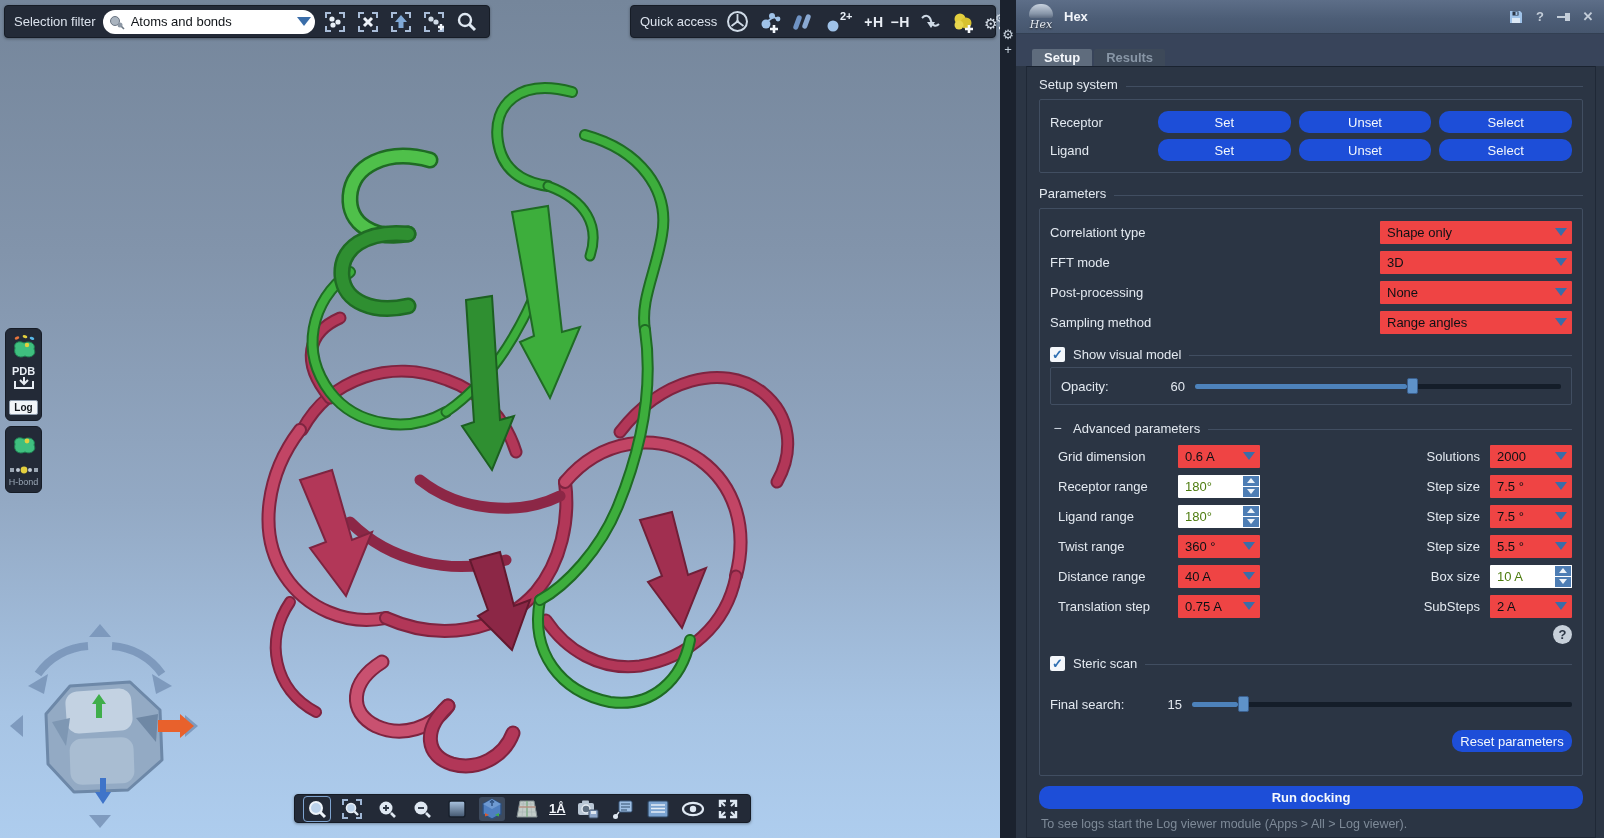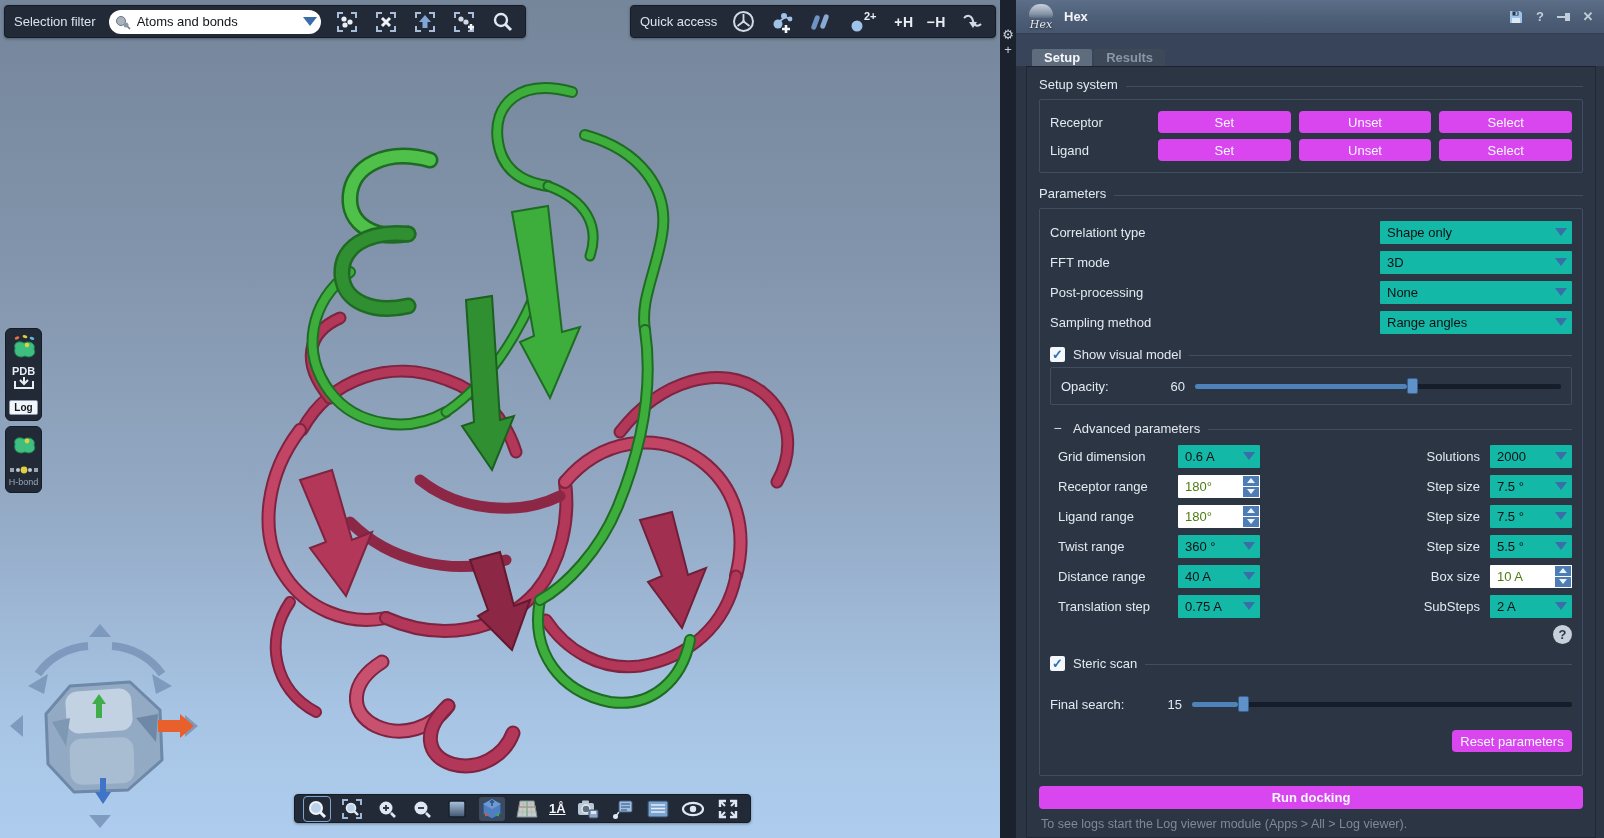--- a/index.html
+++ b/index.html
@@ -5,21 +5,21 @@
   * { margin:0; padding:0; box-sizing:border-box; }
   html,body { width:1604px; height:838px; overflow:hidden; background:#1d2530;
               font-family:"Liberation Sans", sans-serif; }
   #root { position:relative; width:1604px; height:838px; }
 
   
   #viewport { position:absolute; left:0; top:0; width:1000px; height:838px;
     background:linear-gradient(180deg,#75869b 0%,#8294ab 30%,#93a9c4 60%,#a7c4e4 85%,#aecdee 100%); }
   svg.scene { position:absolute; left:0; top:0; }
 
-  .tb { position:absolute; display:flex; align-items:center; gap:13px; height:33px;
+  .tb { position:absolute; display:flex; align-items:center; gap:7px; height:33px;
         background:#232a37; border:1px solid #161c26; border-radius:4px; padding:0 9px;
         box-shadow:0 1px 3px rgba(0,0,0,.35); }
   .tb-label { color:#dbe2ec; font-size:13px; white-space:nowrap; }
   .ibtn { width:26px; height:26px; display:flex; align-items:center; justify-content:center;
           border-radius:3px; cursor:pointer; flex:0 0 auto; }
   .htext { color:#e8edf4; font-size:14px; font-weight:bold; letter-spacing:.5px; }
 
   .dd-white { display:flex; align-items:center; background:#ffffff; height:24px;
               border-radius:12px; padding:0 4px 0 6px; gap:6px; }
   .dd-white .dd-text { color:#101418; font-size:13px; flex:1; white-space:nowrap; overflow:hidden; }
@@ -72,27 +72,27 @@
 
   #tab-content { flex:1; margin:0 8px 0 10px; border:1px solid #1f2836; border-top:1px solid #1a2330;
       background:#2b3544; padding:10px 12px 6px 12px; display:flex; flex-direction:column; overflow:hidden; }
 
   .grp-title { display:flex; align-items:center; gap:8px; color:#e3e9f0; font-size:13px; margin-bottom:7px; }
   .grp-title .line { flex:1; border-top:1px solid #414e61; margin-top:3px; }
   .grp-box { border:1px solid #414e61; border-radius:2px; padding:8px 10px; }
 
   .sys-row { display:flex; align-items:center; gap:8px; height:28px; }
   .sys-row .lbl { width:100px; color:#e3e9f0; font-size:13px; }
-  .btn { background:#d946ef; color:#f4f8fc; font-size:13px; border:none; border-radius:4px;
+  .btn { background:#1d4ed8; color:#f4f8fc; font-size:13px; border:none; border-radius:10px;
          height:22px; display:flex; align-items:center; justify-content:center; cursor:pointer; }
   .sys-row .btn { flex:1; }
 
   .param-row { display:flex; align-items:center; height:30px; }
   .param-row .lbl { color:#e3e9f0; font-size:13px; flex:1; }
-  .dd-ctl { display:flex; align-items:center; background:#14b8a6; border-radius:1px; height:23px;
+  .dd-ctl { display:flex; align-items:center; background:#ef4444; border-radius:1px; height:23px;
             padding:0 5px 0 7px; gap:21px; }
   .dd-ctl .val { color:#0d1115; font-size:13px; flex:1; white-space:nowrap; }
   .dd-ctl.wide { width:192px; }
   .dd-ctl.narrow { width:82px; }
   .spin-ctl { display:flex; height:23px; width:82px; background:#fff; border-radius:1px; overflow:hidden; }
   .spin-ctl .val { flex:1; color:#4d7c0f; font-size:13px; display:flex; align-items:center; padding-left:7px; }
   .spin-btns { width:18px; display:flex; flex-direction:column; gap:1px; background:#fff; padding:1px; }
   .spin-btns div { flex:1; background:#4d7db4; display:flex; align-items:center; justify-content:center; }
   .tri-up-xs { width:0;height:0;border-left:4px solid transparent;border-right:4px solid transparent;border-bottom:5px solid #ecf2f8; }
   .tri-dn-xs { width:0;height:0;border-left:4px solid transparent;border-right:4px solid transparent;border-top:5px solid #ecf2f8; }

